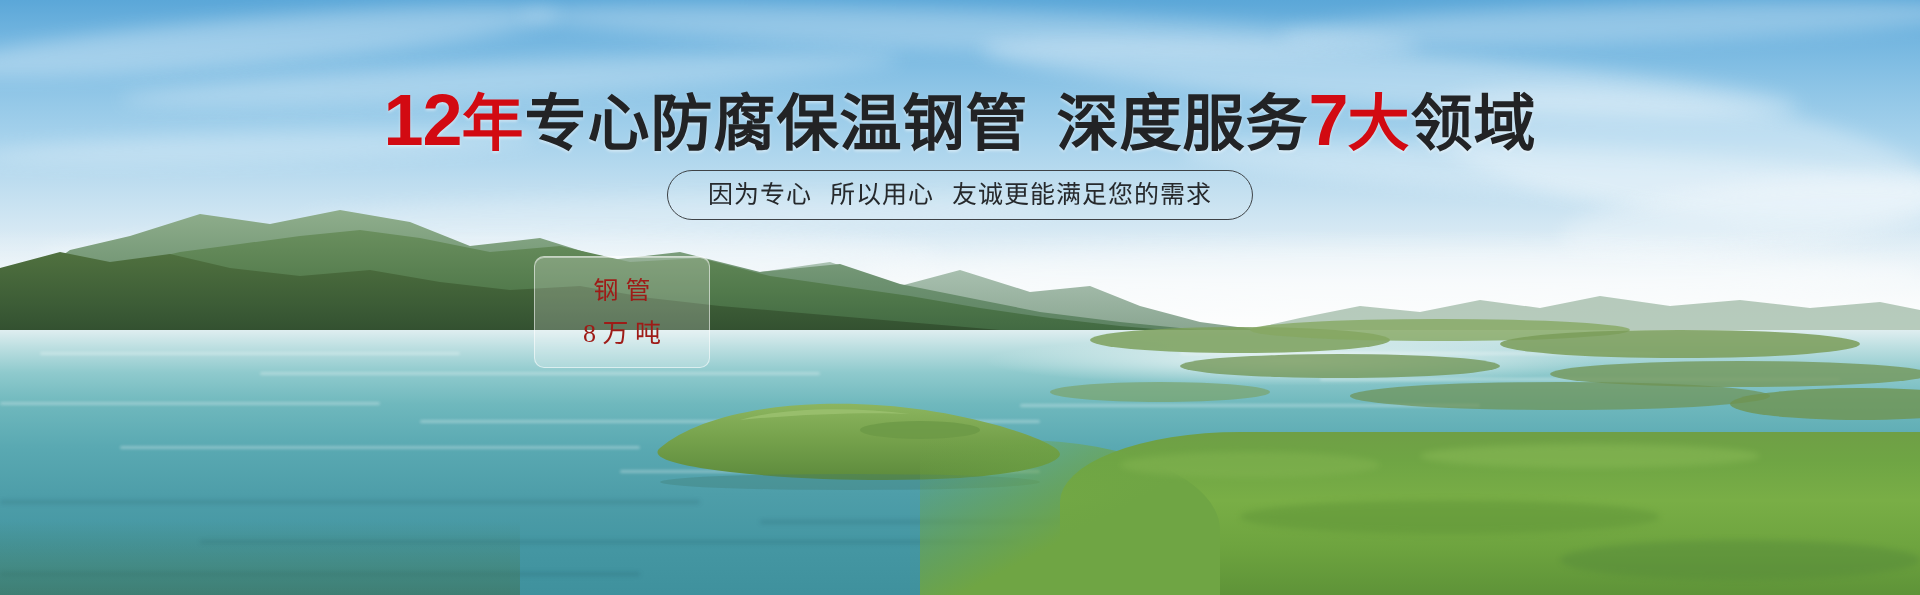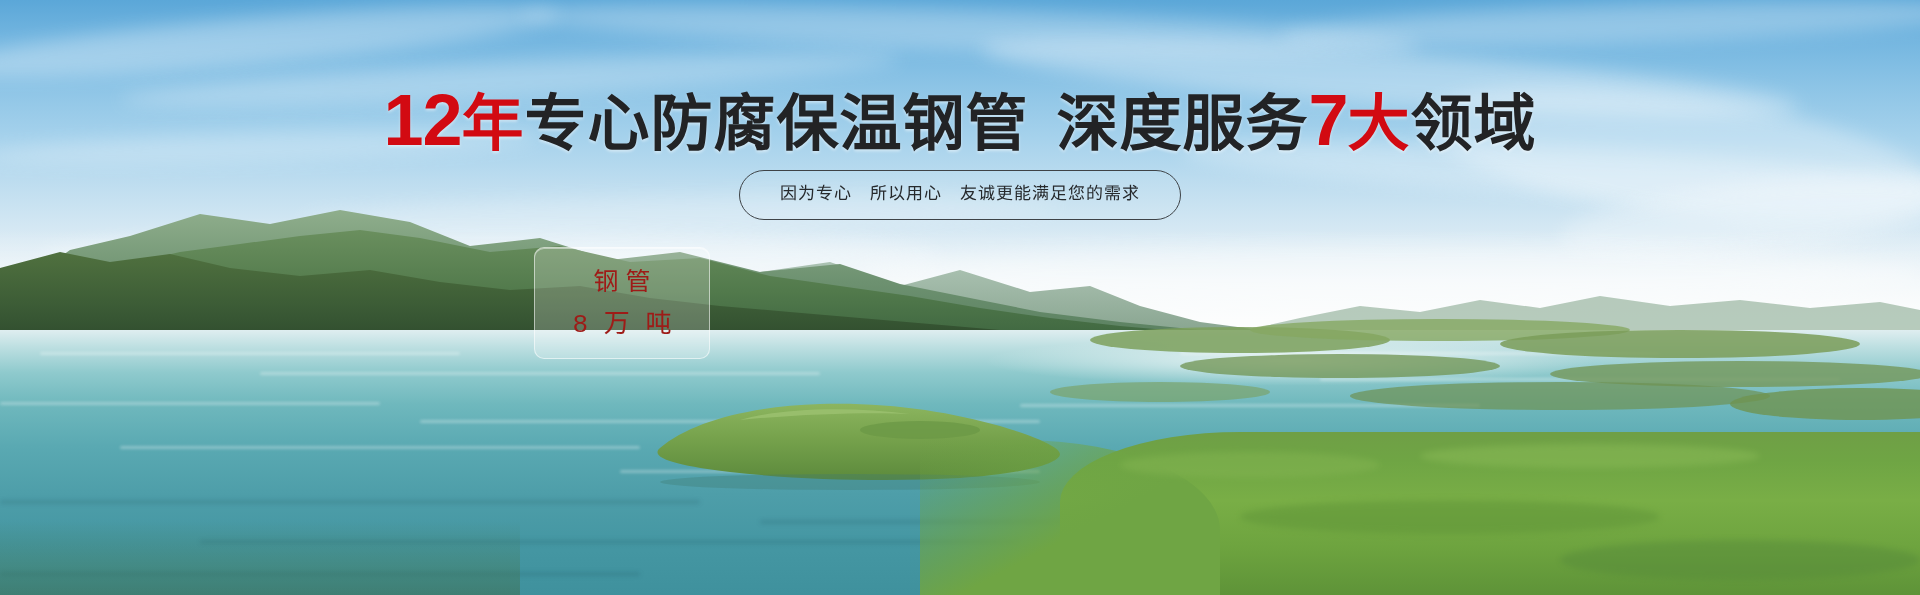--- a/index.html
+++ b/index.html
@@ -128,33 +128,33 @@
   }
   .headline .gap{display:inline-block;width:28px;}
 
   .subpill{
     position:absolute;
     left:50%; top:170px;
     transform:translateX(-50%);
     padding:7px 40px 9px 40px;
     border:1px solid #3e4347;
     border-radius:26px;
-    font-size:17px;
+    font-size:25px;
     line-height:32px;
     color:#26292c;
     white-space:nowrap;
     letter-spacing:1px;
     background:rgba(255,255,255,0.04);
   }
   .subpill .sp{display:inline-block;width:18px;}
 
   
   .cards{
     position:absolute;
-    left:534px; top:247px;
+    left:534px; top:256px;
     width:538px; height:112px;
     display:flex;
     gap:17px;
   }
   .card{
     position:relative;
     width:176px; height:112px;
     border-radius:10px;
     background:rgba(255,255,255,0.22);
     border:1px solid rgba(255,255,255,0.55);
@@ -171,21 +171,21 @@
     letter-spacing:7px;
     text-indent:7px;
     color:#9e1b17;
     margin-bottom:14px;
     font-weight:normal;
   }
   .card .cval{
     font-size:26px;
     line-height:30px;
     color:#9e1b17;
-    font-family:Liberation Mono, monospace;
+    font-family:Liberation Serif, serif;
     white-space:nowrap;
   }
   .card .cval sup{font-size:16px;vertical-align:super;}
 </style>
 </head>
 <body>
 
 <div class="stage">
 
   <div class="sky"></div>

